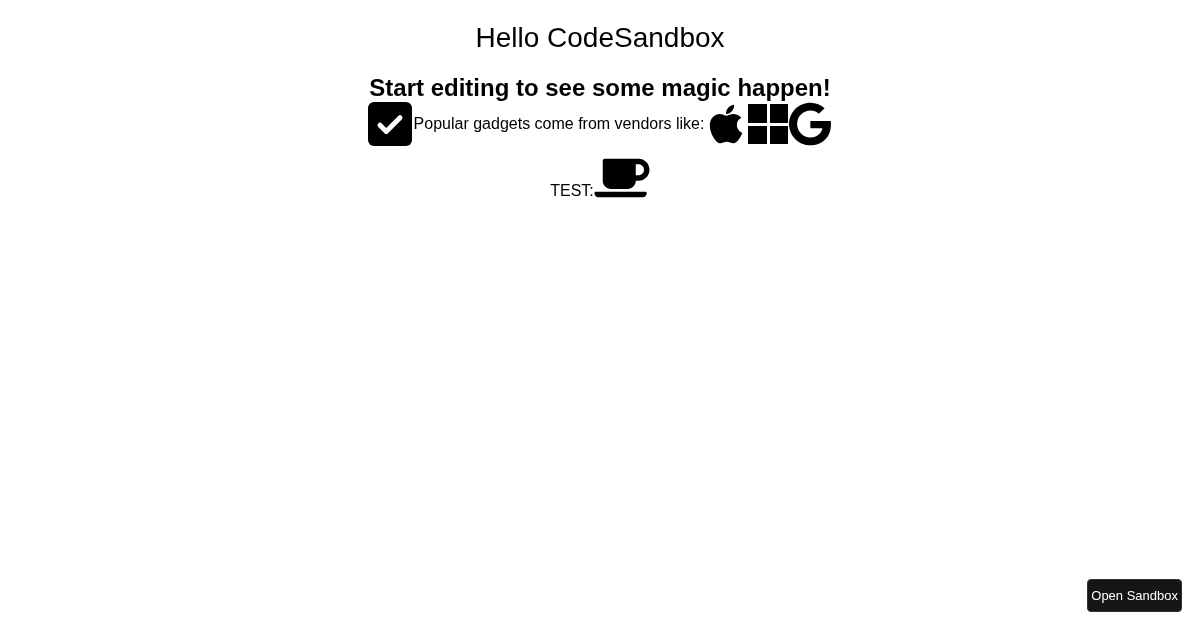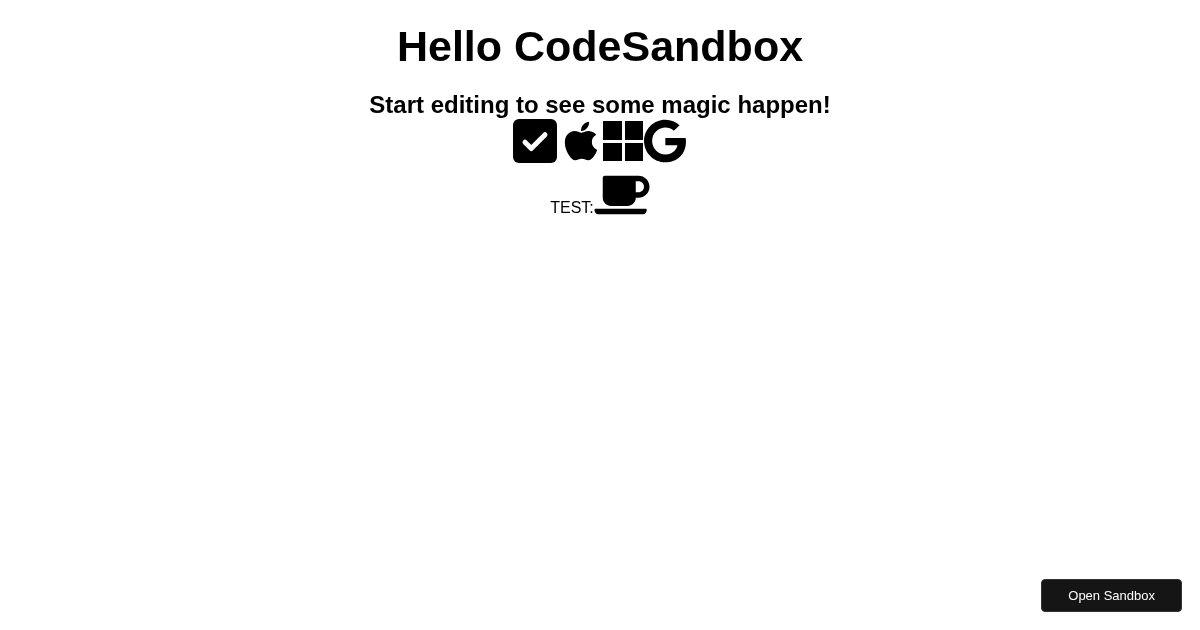--- a/index.html
+++ b/index.html
@@ -9,22 +9,22 @@
     }
     body {
       font-family: -apple-system, BlinkMacSystemFont, "Segoe UI", Helvetica, Arial, sans-serif;
       width: 1200px;
       height: 630px;
       background: #ffffff;
       position: relative;
       text-align: center;
     }
     h1 {
-      font-size: 43px;
-      font-weight: bold;
+      font-size: 28px;
+      font-weight: normal;
       margin-top: 22px;
       margin-bottom: 20px;
     }
     h2 {
       font-size: 24px;
       font-weight: bold;
     }
     .line {
       display: flex;
       align-items: center;
@@ -71,38 +71,39 @@
       align-items: flex-end;
     }
     .open-sandbox-btn {
       position: absolute;
       bottom: 18px;
       right: 18px;
       background: #151515;
       color: #fff;
       border: 1px solid #333;
       border-radius: 4px;
-      padding: 8px 26px;
+      padding: 8px 3px;
       font-size: 13px;
       cursor: pointer;
       font-family: inherit;
     }
   </style>
 </head>
 <body>
 
 <h1>Hello CodeSandbox</h1>
 <h2>Start editing to see some magic happen!</h2>
 
 <div class="line">
   <span class="checkbox-icon">
     <svg viewBox="0 0 24 24" fill="none" stroke="#fff" stroke-width="4" stroke-linecap="round" stroke-linejoin="round">
       <polyline points="4 13 9 18 20 7"></polyline>
     </svg>
   </span>
+  <span class="line-text">Popular gadgets come from vendors like:</span>
   <span class="icon-big">
     <svg viewBox="0 0 384 512" width="40" height="44" fill="#000">
       <path d="M318.7 268.7c-.2-36.7 16.4-64.4 50-84.8-18.8-26.9-47.2-41.7-84.7-44.6-35.5-2.8-74.3 20.7-88.5 20.7-15 0-49.4-19.7-76.4-19.7C63.3 141.2 4 184.8 4 273.5q0 39.3 14.4 81.2c12.8 36.7 59 126.7 107.2 125.2 25.2-.6 43-17.9 75.8-17.9 31.8 0 48.3 17.9 76.4 17.9 48.6-.7 90.4-82.5 102.6-119.3-65.2-30.7-61.7-90-61.7-91.9zm-56.6-164.2c27.3-32.4 24.8-61.9 24-72.5-24.1 1.4-52 16.4-67.9 34.9-17.5 19.8-27.8 44.3-25.6 71.9 26.1 2 49.9-11.4 69.5-34.3z"></path>
     </svg>
   </span>
   <span class="microsoft-icon">
     <span></span>
       <span></span>
       <span></span>
       <span></span>

